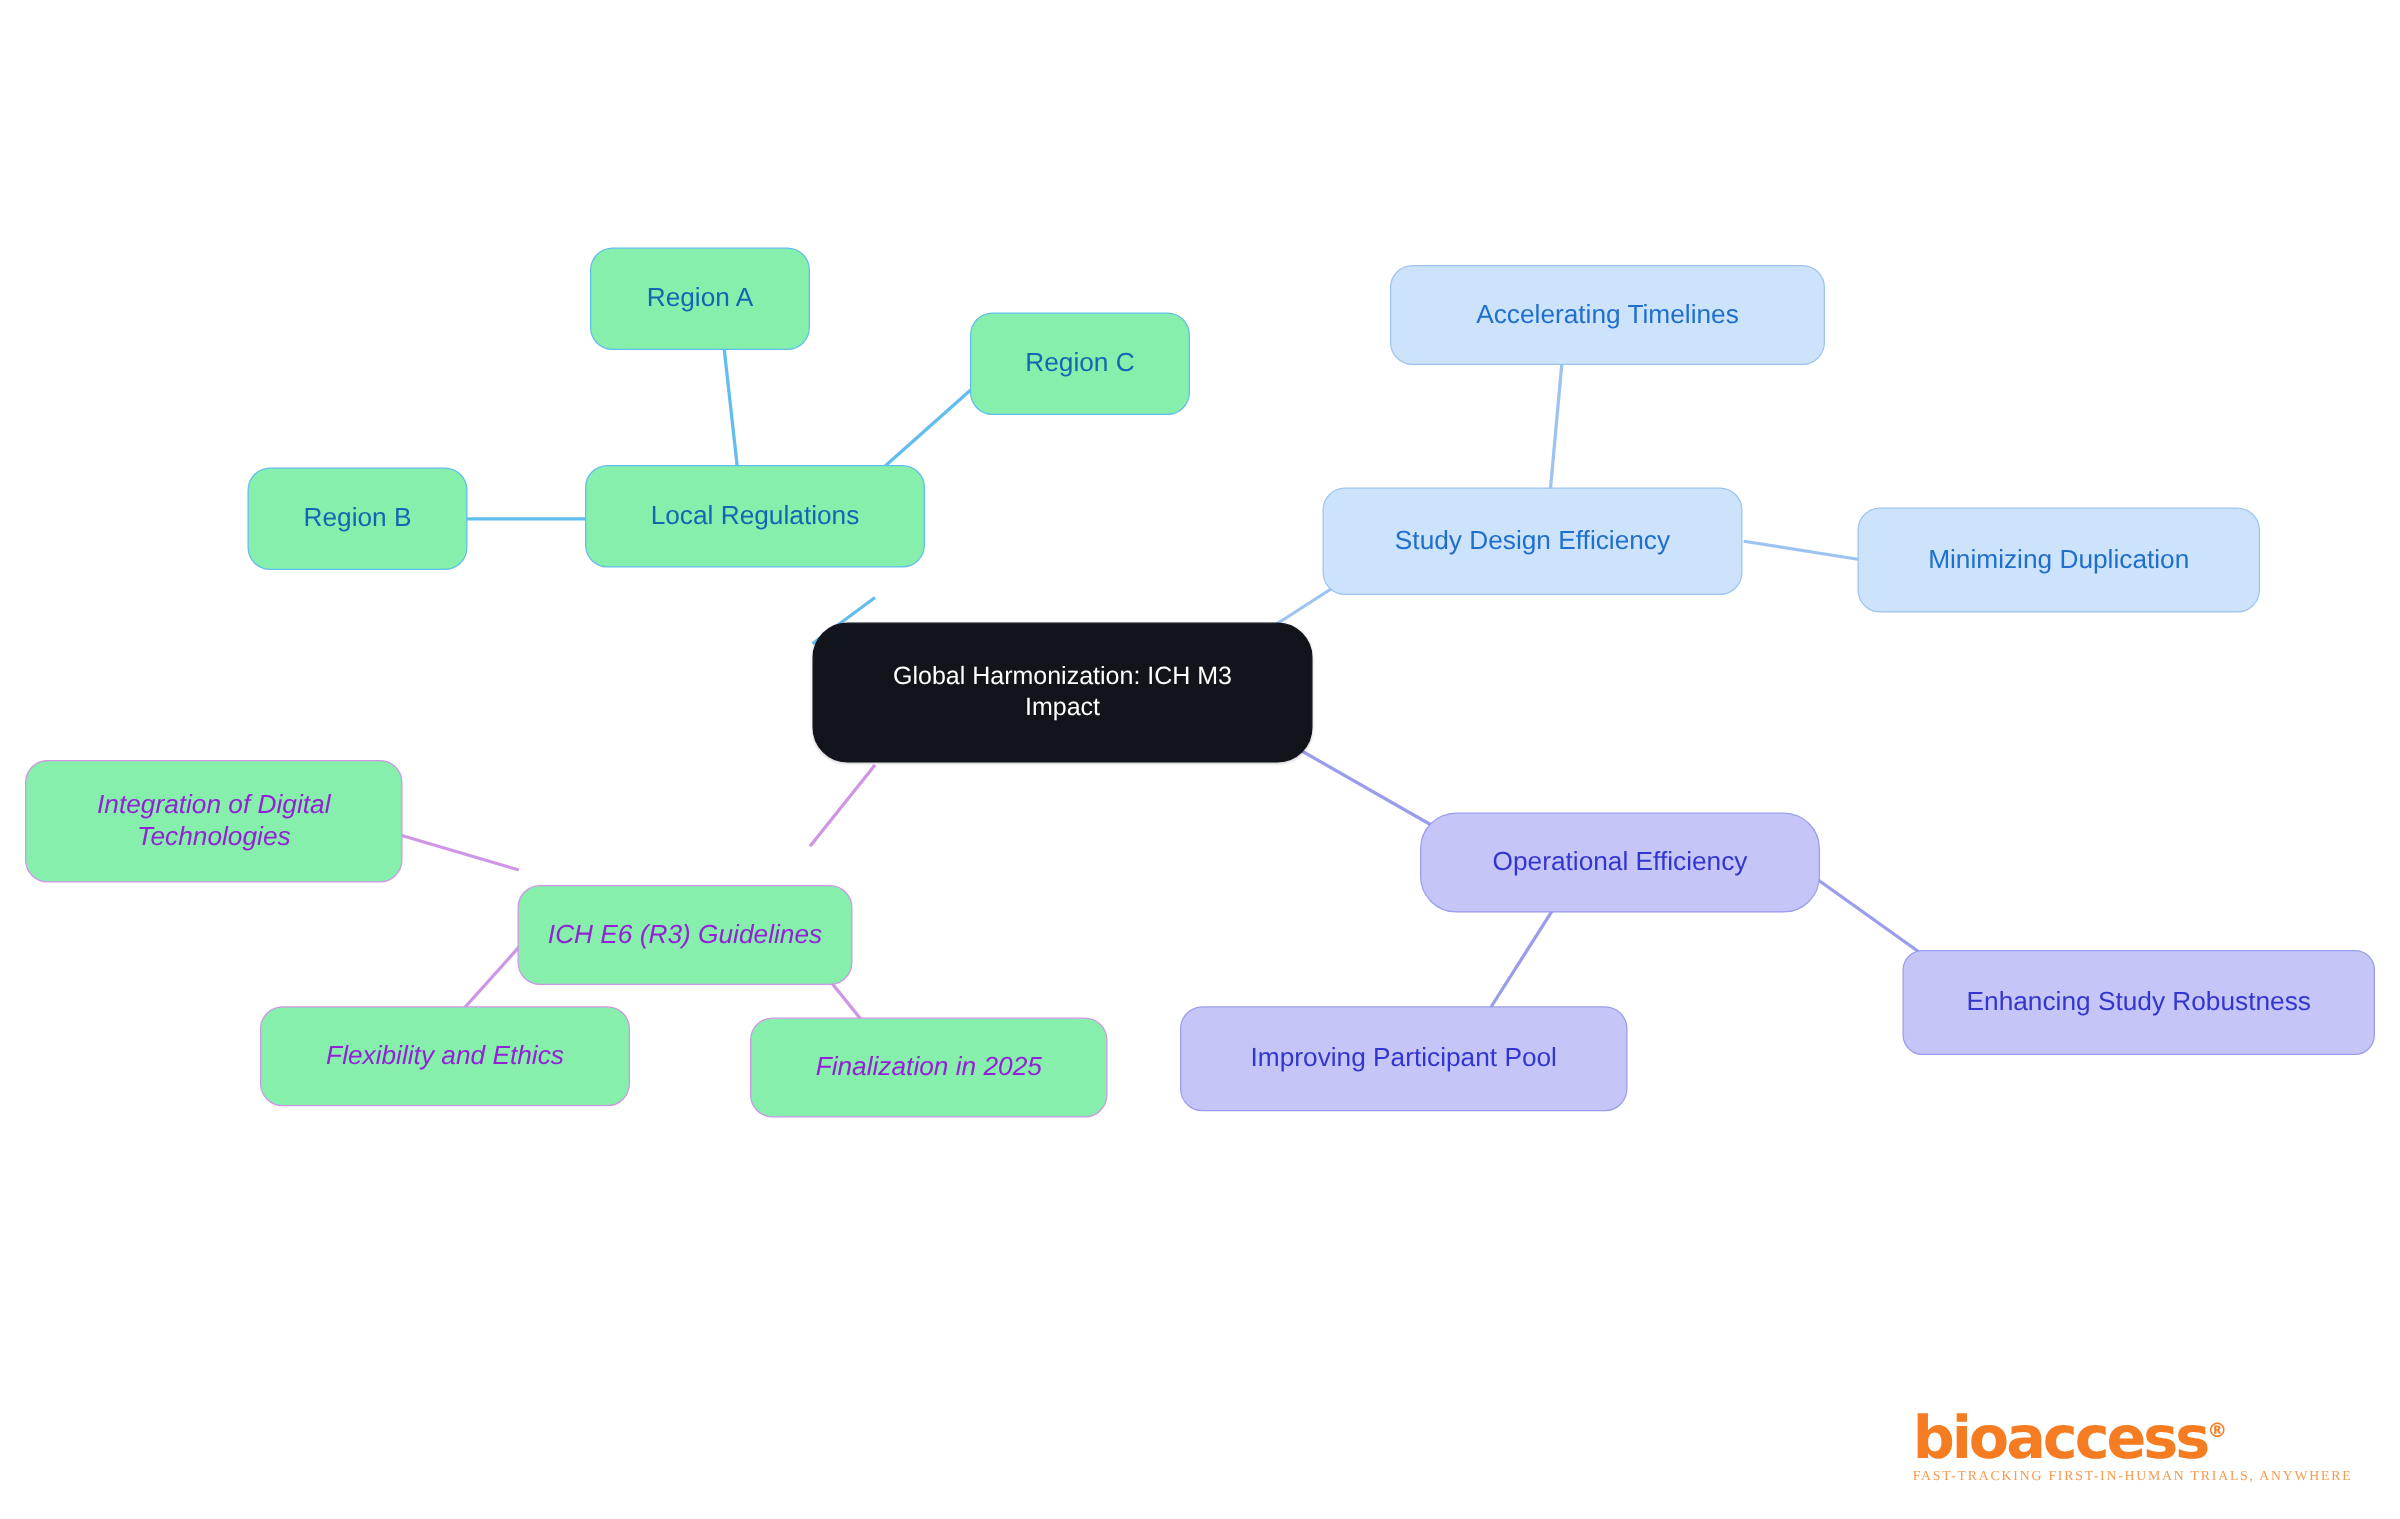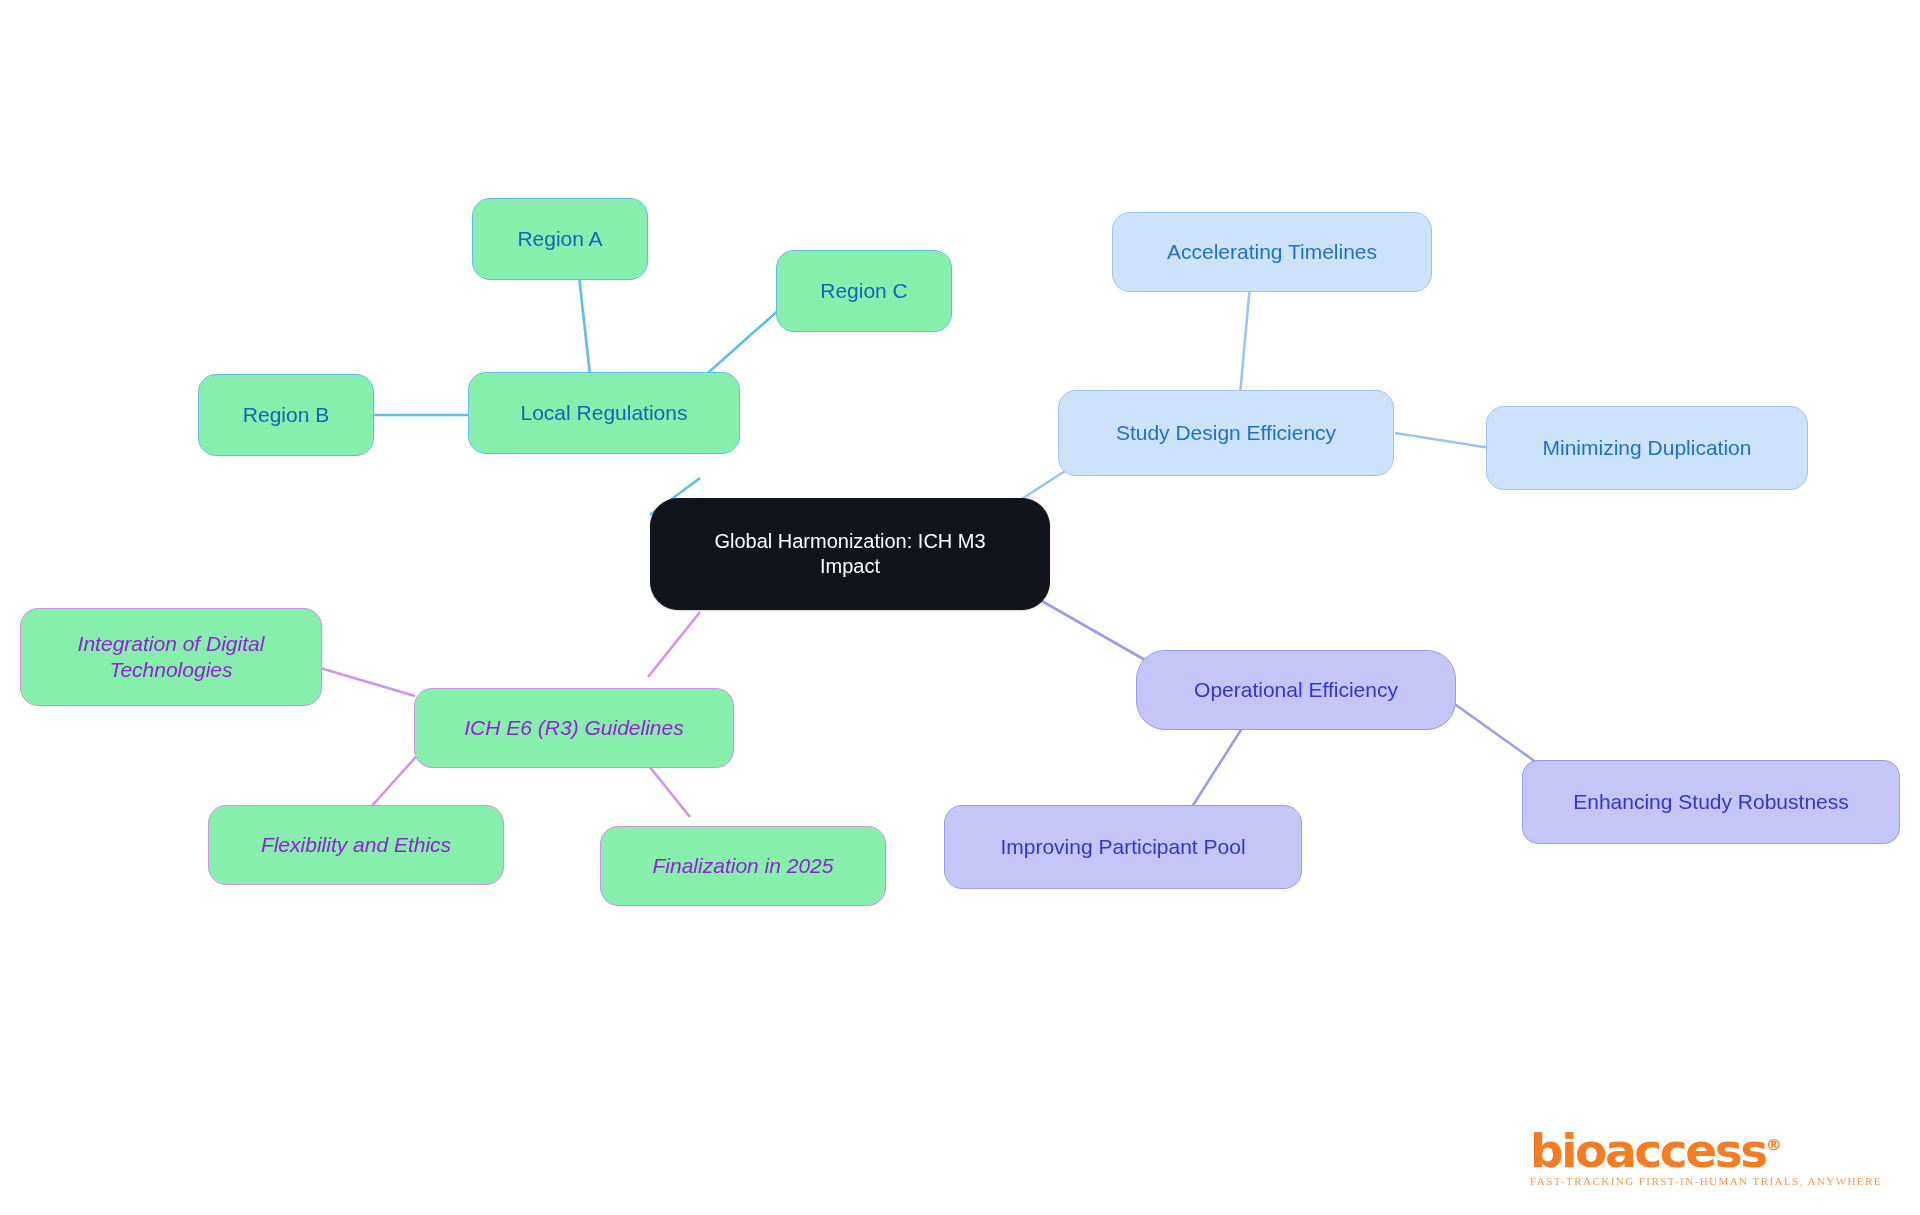--- a/index.html
+++ b/index.html
@@ -145,42 +145,42 @@
   </div>
 
   <div class="node blue" style="left:776px; top:250px; width:176px; height:82px;">
     <span>Region C</span>
   </div>
 
   <div class="node lightblue" style="left:1058px; top:390px; width:336px; height:86px;">
     <span>Study Design Efficiency</span>
   </div>
 
-  <div class="node lightblue" style="left:1112px; top:212px; width:320px; height:80px;">
+  <div class="node lightblue" style="left:1112px; top:212px; width:348px; height:80px;">
     <span>Accelerating Timelines</span>
   </div>
 
   <div class="node lightblue" style="left:1486px; top:406px; width:322px; height:84px;">
     <span>Minimizing Duplication</span>
   </div>
 
-  <div class="node pink" style="left:414px; top:688px; width:320px; height:80px;">
+  <div class="node pink" style="left:414px; top:708px; width:268px; height:80px;">
     <span>ICH E6 (R3) Guidelines</span>
   </div>
 
   <div class="node pink" style="left:20px; top:608px; width:302px; height:98px;">
     <span>Integration of Digital
 Technologies</span>
   </div>
 
   <div class="node pink" style="left:208px; top:805px; width:296px; height:80px;">
     <span>Flexibility and Ethics</span>
   </div>
 
-  <div class="node pink" style="left:600px; top:814px; width:286px; height:80px;margin-top:12px;">
+  <div class="node pink" style="left:600px; top:814px; width:286px; height:80px;">
     <span>Finalization in 2025</span>
   </div>
 
   <div class="node lavender" style="left:1136px; top:650px; width:320px; height:80px;border-radius:29px;">
     <span>Operational Efficiency</span>
   </div>
 
   <div class="node lavender" style="left:944px; top:805px; width:358px; height:84px;">
     <span>Improving Participant Pool</span>
   </div>

